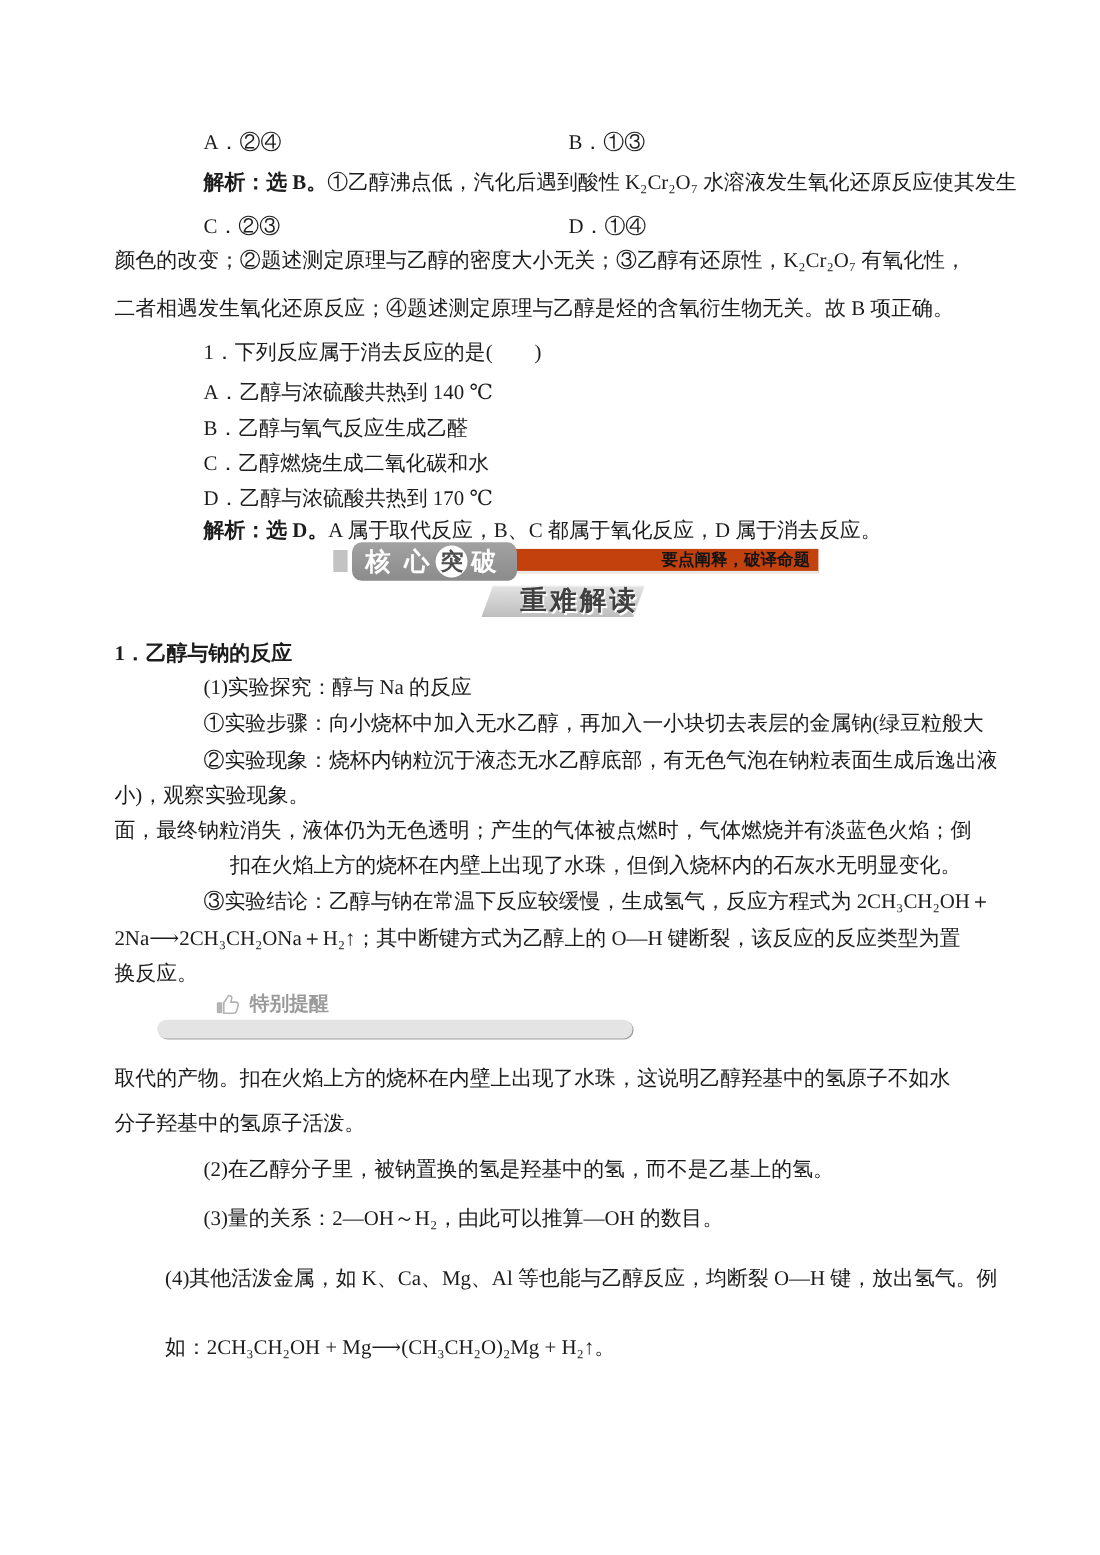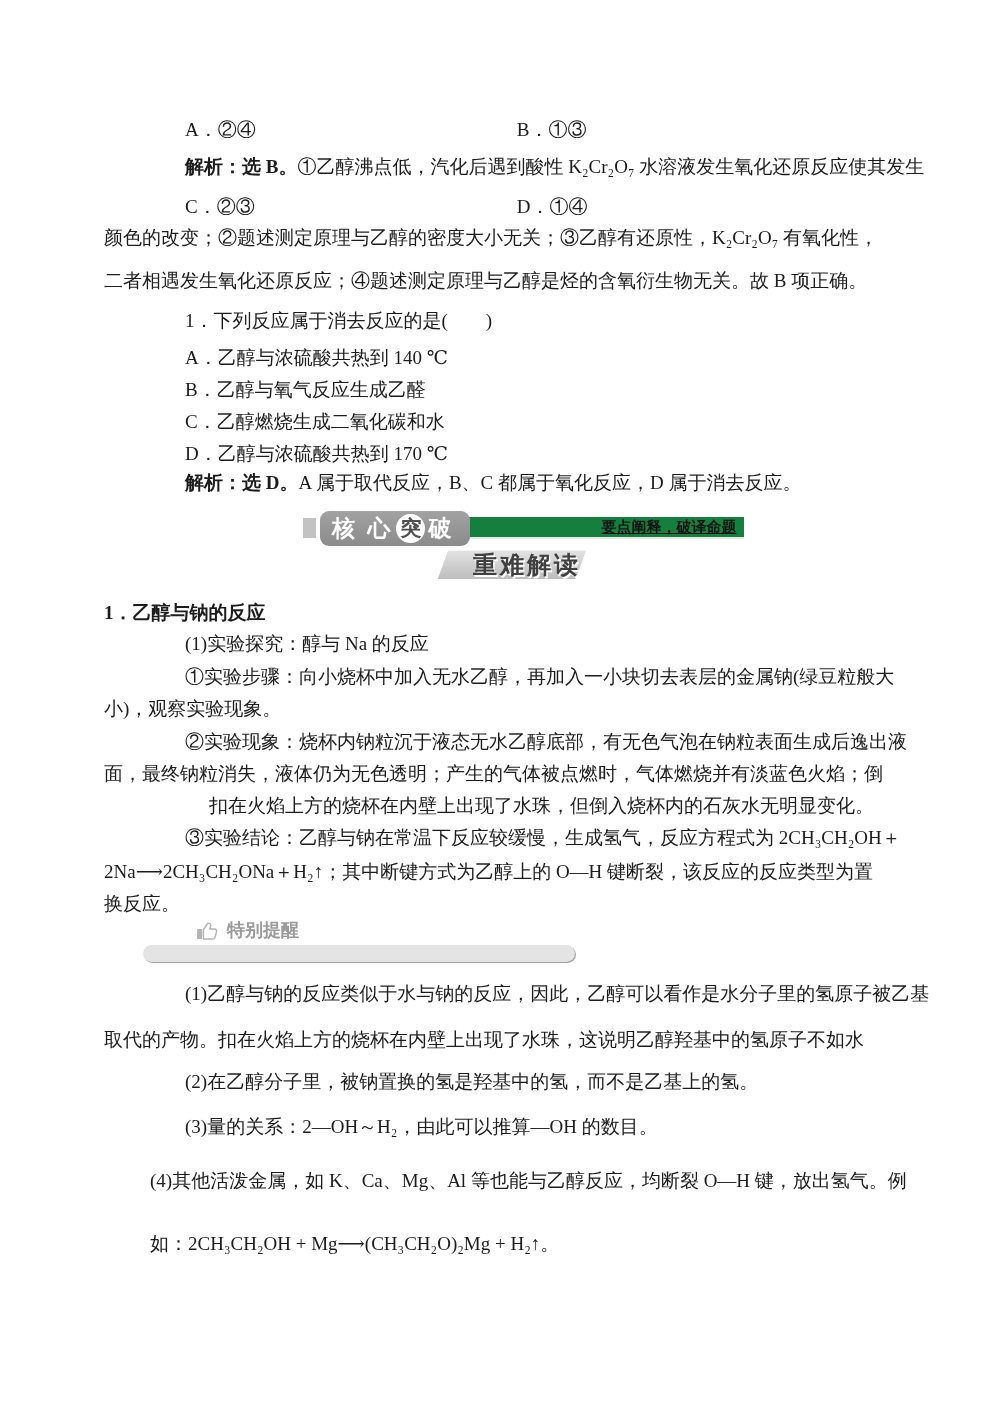--- a/index.html
+++ b/index.html
@@ -15,47 +15,46 @@
   .ln {
     font-size:19px; line-height:19px; white-space:nowrap;
   }
   .ind2 { padding-left:81px; }     
   .ind3 { padding-left:105px; }    
   .ind1 { padding-left:46px; }     
   .b { font-weight:bold; }
   .optrow span.col1 { display:inline-block; width:327px; }
 
   
-  .hdr { display:flex; align-items:center; margin-left:199px; margin-top:18px; height:36px; }
+  .hdr { display:flex; align-items:center; margin-left:199px; height:36px; }
   .hdr-sq { width:13px; height:20px; background:#c3c3c3; margin-right:4px; }
   .hdr-badge {
     position:relative; z-index:2;
     height:35px; padding:0 16px 0 12px;
     background:linear-gradient(180deg,#a2a2a2 0%,#8b8b8b 100%);
     border-radius:9px;
     display:flex; align-items:center;
     color:#ffffff; font-weight:bold; font-size:23px;
     font-family:"Liberation Sans","DejaVu Sans",sans-serif;
     letter-spacing:3px;
   }
   .hdr-circle {
     display:inline-flex; align-items:center; justify-content:center;
     width:29px; height:29px; border-radius:50%;
     background:#ffffff; color:#4e4e4e;
     font-size:21px; letter-spacing:0; margin:0 3px;
   }
   .hdr-bar {
     height:22px; width:286px; margin-left:-12px;
-    background:#15803d;
+    background:#c2410c;
     display:flex; align-items:center; justify-content:flex-end;
     padding-right:8px;
     font-family:"Liberation Sans","DejaVu Sans",sans-serif;
     font-weight:bold; font-size:15px; color:#141414;
     border-bottom:2px solid #e8e8e8;
-    text-decoration:underline;
   }
 
   
   .para-wrap { margin-top:4px; margin-left:339px; width:138px; height:29px; position:relative; }
   .para-shape {
     position:absolute; inset:0;
     transform:skewX(-20deg);
     background:linear-gradient(180deg,#e2e2e2 0%,#bdbdbd 100%);
     border-top:1px solid #f5f5f5;
   }
@@ -127,37 +126,37 @@
 
   <div class="para-wrap">
     <div class="para-shape"></div>
     <div class="para-label">重难解读</div>
   </div>
 
   <div class="topic">1．乙醇与钠的反应</div>
 
   <div class="ln ind2" style="margin-top:12px">(1)实验探究：醇与 Na 的反应</div>
   <div class="ln ind2" style="margin-top:14px">①实验步骤：向小烧杯中加入无水乙醇，再加入一小块切去表层的金属钠(绿豆粒般大</div>
+  <div class="ln ind2" style="margin-top:14px">②实验现象：烧杯内钠粒沉于液态无水乙醇底部，有无色气泡在钠粒表面生成后逸出液</div>
   <div class="ln" style="margin-top:13px">小)，观察实验现象。</div>
-  <div class="ln ind2" style="margin-top:14px">②实验现象：烧杯内钠粒沉于液态无水乙醇底部，有无色气泡在钠粒表面生成后逸出液</div>
   <div class="ln" style="margin-top:13px">面，最终钠粒消失，液体仍为无色透明；产生的气体被点燃时，气体燃烧并有淡蓝色火焰；倒</div>
   <div class="ln ind3" style="margin-top:13px">扣在火焰上方的烧杯在内壁上出现了水珠，但倒入烧杯内的石灰水无明显变化。</div>
   <div class="ln ind2" style="margin-top:13px">③实验结论：乙醇与钠在常温下反应较缓慢，生成氢气，反应方程式为 2CH₃CH₂OH＋</div>
   <div class="ln" style="margin-top:15px">2Na⟶2CH₃CH₂ONa＋H₂↑；其中断键方式为乙醇上的 O—H 键断裂，该反应的反应类型为置</div>
   <div class="ln" style="margin-top:13px">换反应。</div>
 
   <div class="reminder-head">
     <svg width="24" height="20" viewBox="0 0 26 22">
       <rect x="1" y="10" width="5.5" height="11" rx="1" fill="#b3b3b3"></rect>
       <path d="M8 21h10.2c1.2 0 2.2-.8 2.5-1.9l1.7-6.3c.4-1.5-.7-2.9-2.3-2.9h-5l.8-3.7c.3-1.2-.5-2.4-1.7-2.7-.8-.2-1.7.2-2.1.9L8 10.5z" fill="#ffffff" stroke="#b3b3b3" stroke-width="1.6"></path>
     </svg>
     <span>特别提醒</span>
   </div>
   <div class="capsule"></div>
 
-  <div class="ln ind2" style="margin-top:22px">(1)乙醇与钠的反应类似于水与钠的反应，因此，乙醇可以看作是水分子里的氢原子被乙基</div>
   <div class="ln" style="margin-top:27px">取代的产物。扣在火焰上方的烧杯在内壁上出现了水珠，这说明乙醇羟基中的氢原子不如水</div>
+  <div class="ln" style="margin-top:22px">分子羟基中的氢原子活泼。</div>
   <div class="ln ind2" style="margin-top:23px">(2)在乙醇分子里，被钠置换的氢是羟基中的氢，而不是乙基上的氢。</div>
   <div class="ln ind2" style="margin-top:26px">(3)量的关系：2—OH～H₂，由此可以推算—OH 的数目。</div>
   <div class="ln ind1" style="margin-top:35px">(4)其他活泼金属，如 K、Ca、Mg、Al 等也能与乙醇反应，均断裂 O—H 键，放出氢气。例</div>
   <div class="ln ind1" style="margin-top:44px">如：2CH₃CH₂OH + Mg⟶(CH₃CH₂O)₂Mg + H₂↑。</div>
 
 </div>
 
 </body></html>

